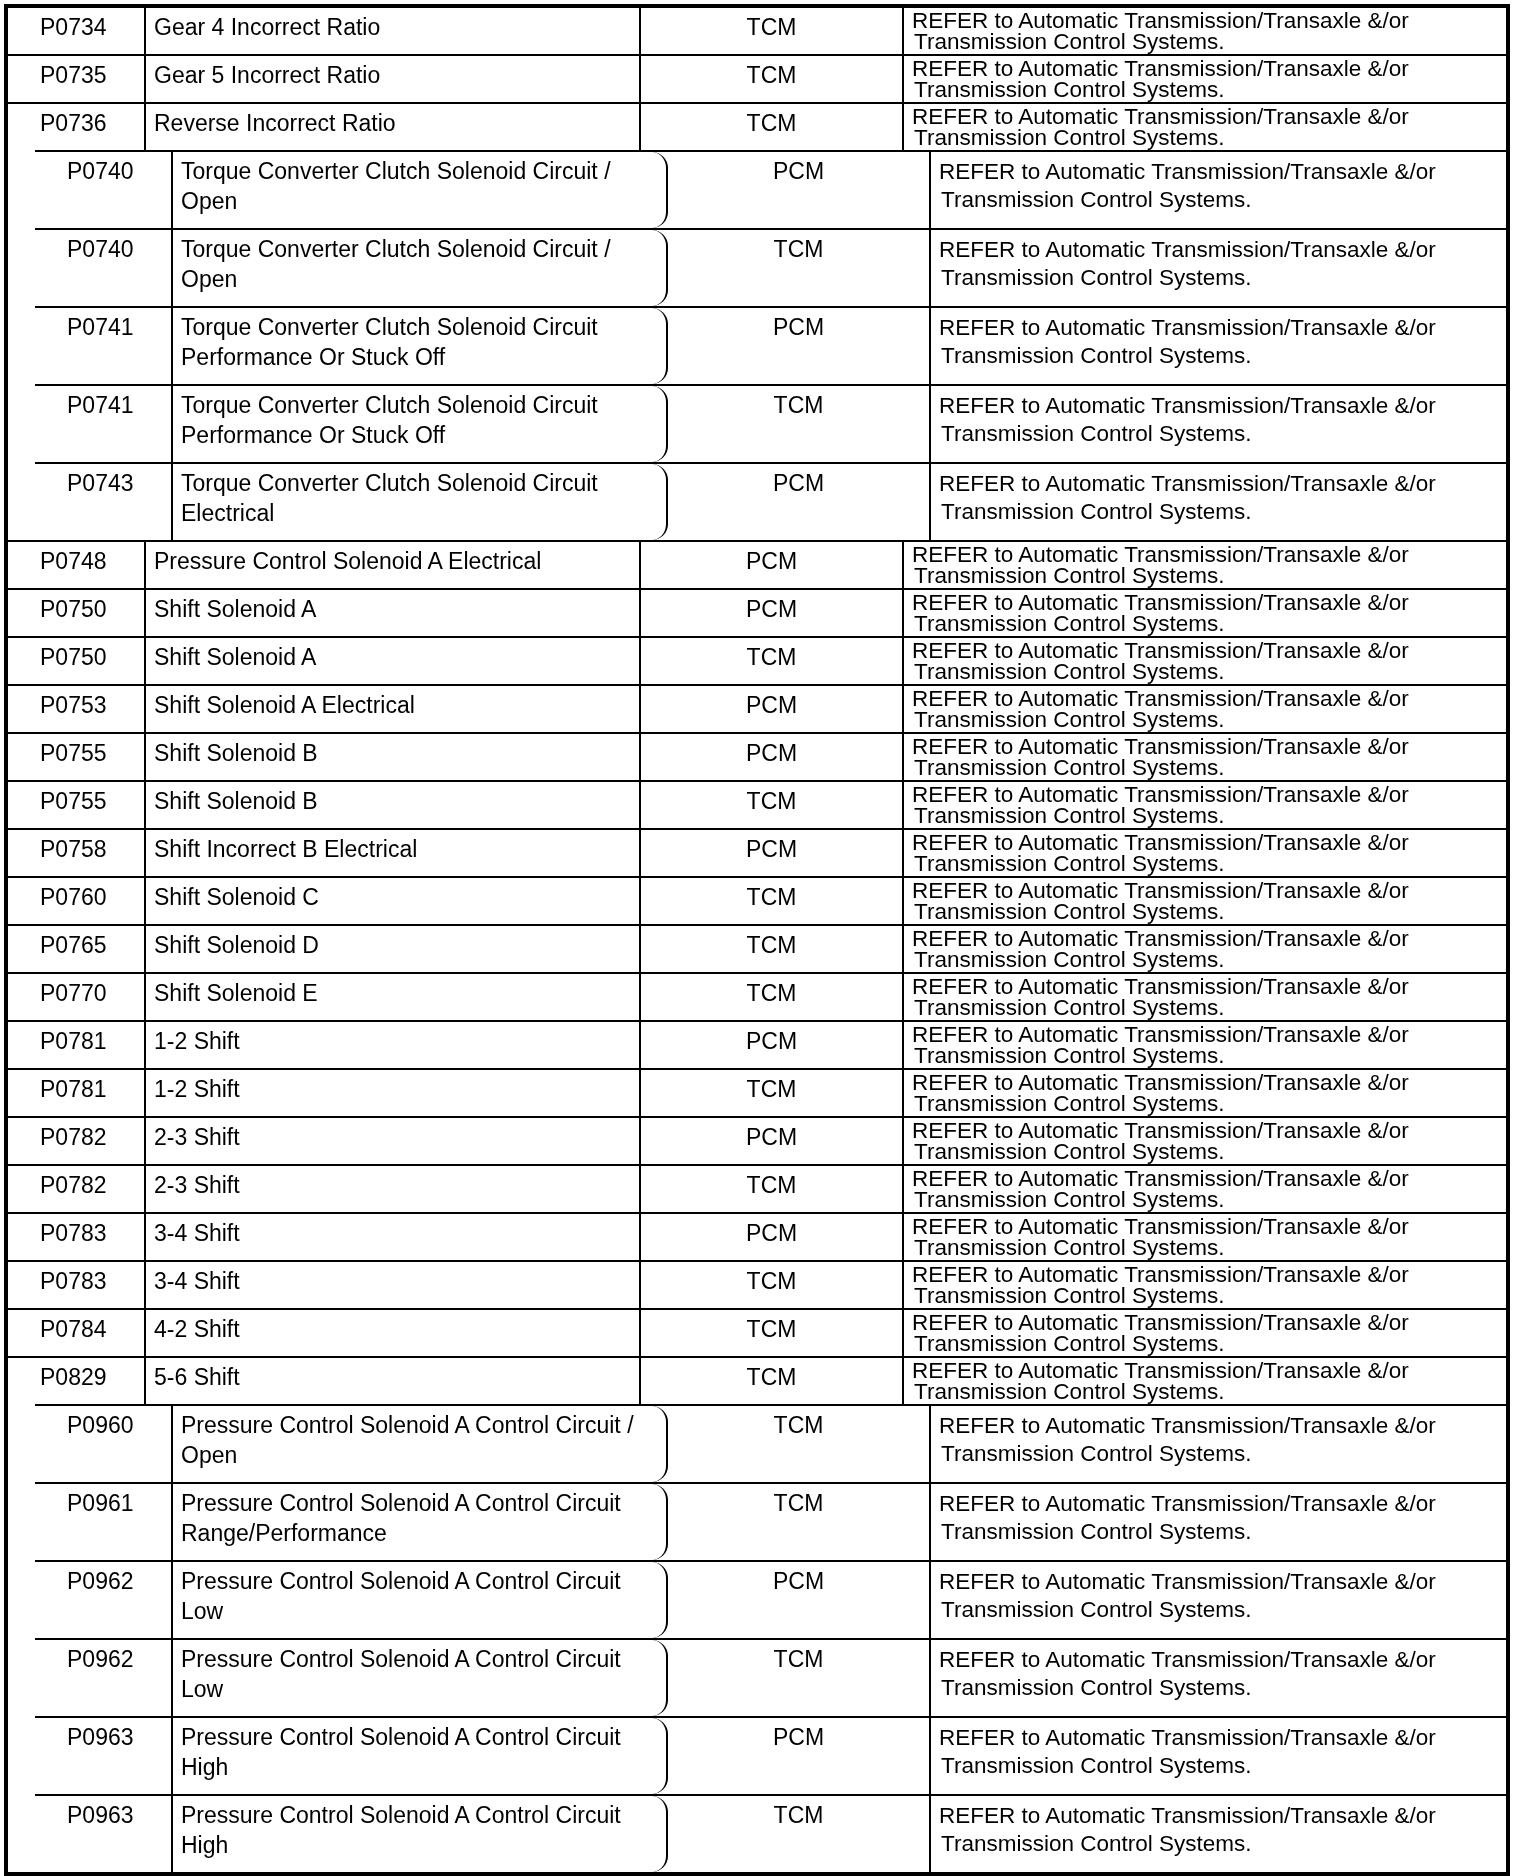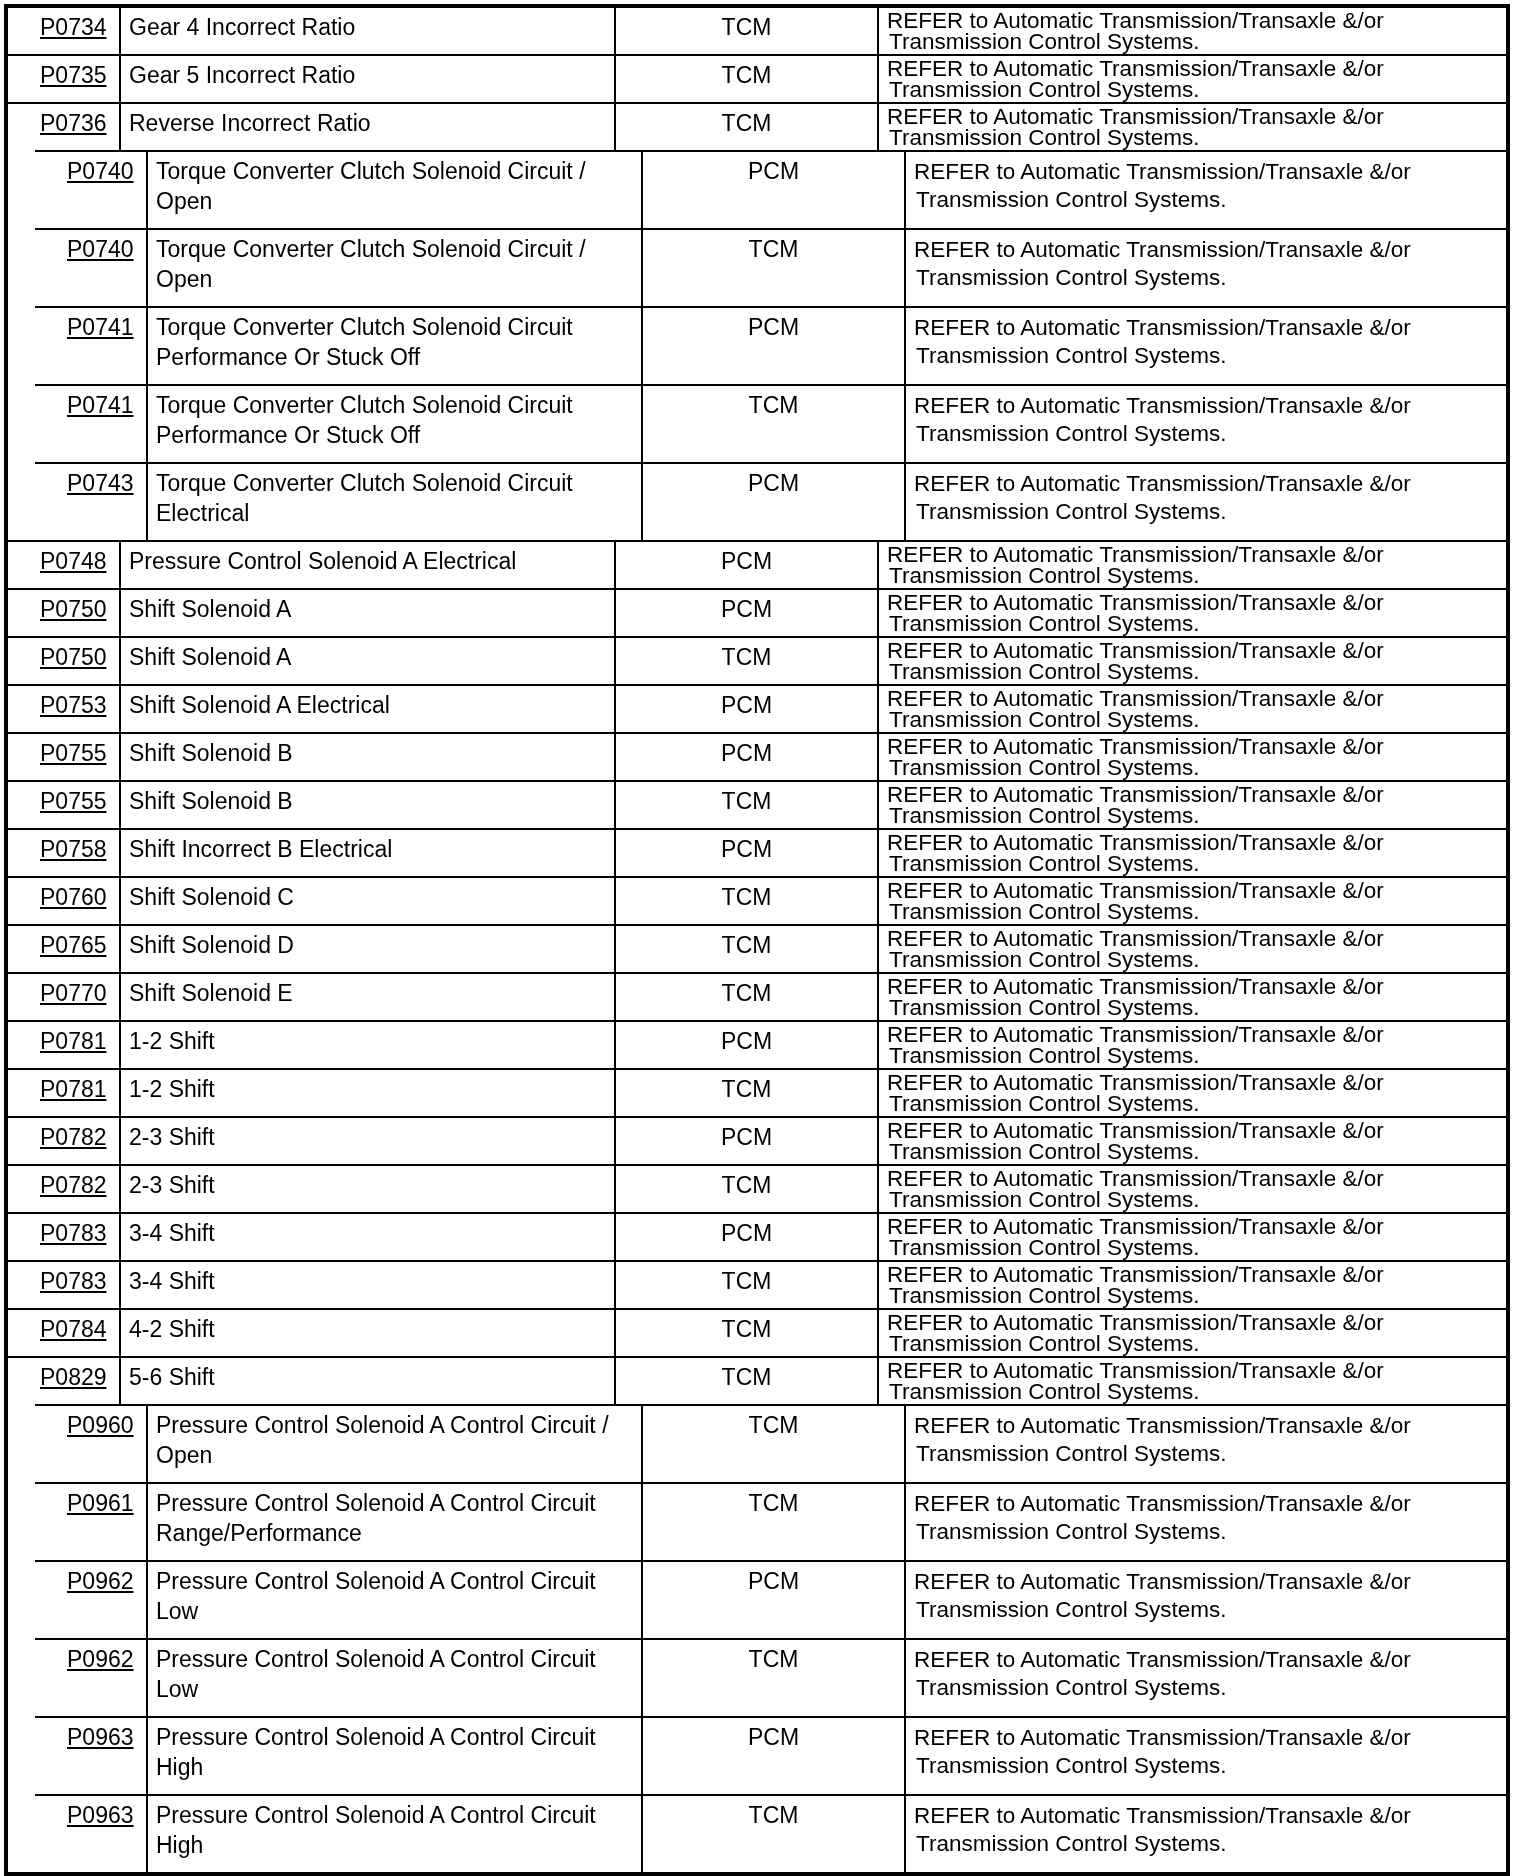--- a/index.html
+++ b/index.html
@@ -6,27 +6,27 @@
   body { width: 1520px; height: 1876px; position: relative; overflow: hidden;
          font-family: "Liberation Sans", sans-serif; color: #000; }
   #tbl { position: absolute; left: 4px; top: 4px; width: 1506px;
          border: 4px solid #000; box-sizing: border-box; }
   .row { display: flex; border-top: 2px solid #000; box-sizing: border-box; }
   .row:first-child { border-top: none; }
   .row.short { height: 48px; }
   .row.tall { height: 78px; margin-left: 27px; }
   .row:first-child.short { height: 46px; }
   .cell { box-sizing: border-box; font-size: 23px; line-height: 30px; }
-  .c-code { width: 113px; padding: 4px 12px 0 32px; border-right: 2px solid #000; text-decoration: underline; }
+  .c-code { width: 138px; padding: 4px 12px 0 32px; border-right: 2px solid #000; }
   .c-desc { width: 495px; padding: 4px 0 0 8px; border-right: 2px solid #000; }
   .c-mod  { width: 263px; padding: 4px 0 8px 0; text-align: center; border-right: 2px solid #000; }
   .c-rem  { flex: 1; padding: 0 0 0 8px; font-size: 22.5px; }
   .short .c-rem { line-height: 21px; padding-top: 2px; }
   .tall .c-rem { line-height: 28px; padding-top: 6px; }
-  .tall .c-desc { line-height: 30px; }
+  .tall .c-desc { line-height: 30px; border-radius: 16px; }
   .rem-line2 { display: block; padding-left: 2px; }
   .rem-line1 { display: block; }
 </style>
 </head>
 <body>
 
 <div id="tbl">
   <div class="row short">
     <div class="cell c-code">P0734</div>
     <div class="cell c-desc">Gear 4 Incorrect Ratio</div>

